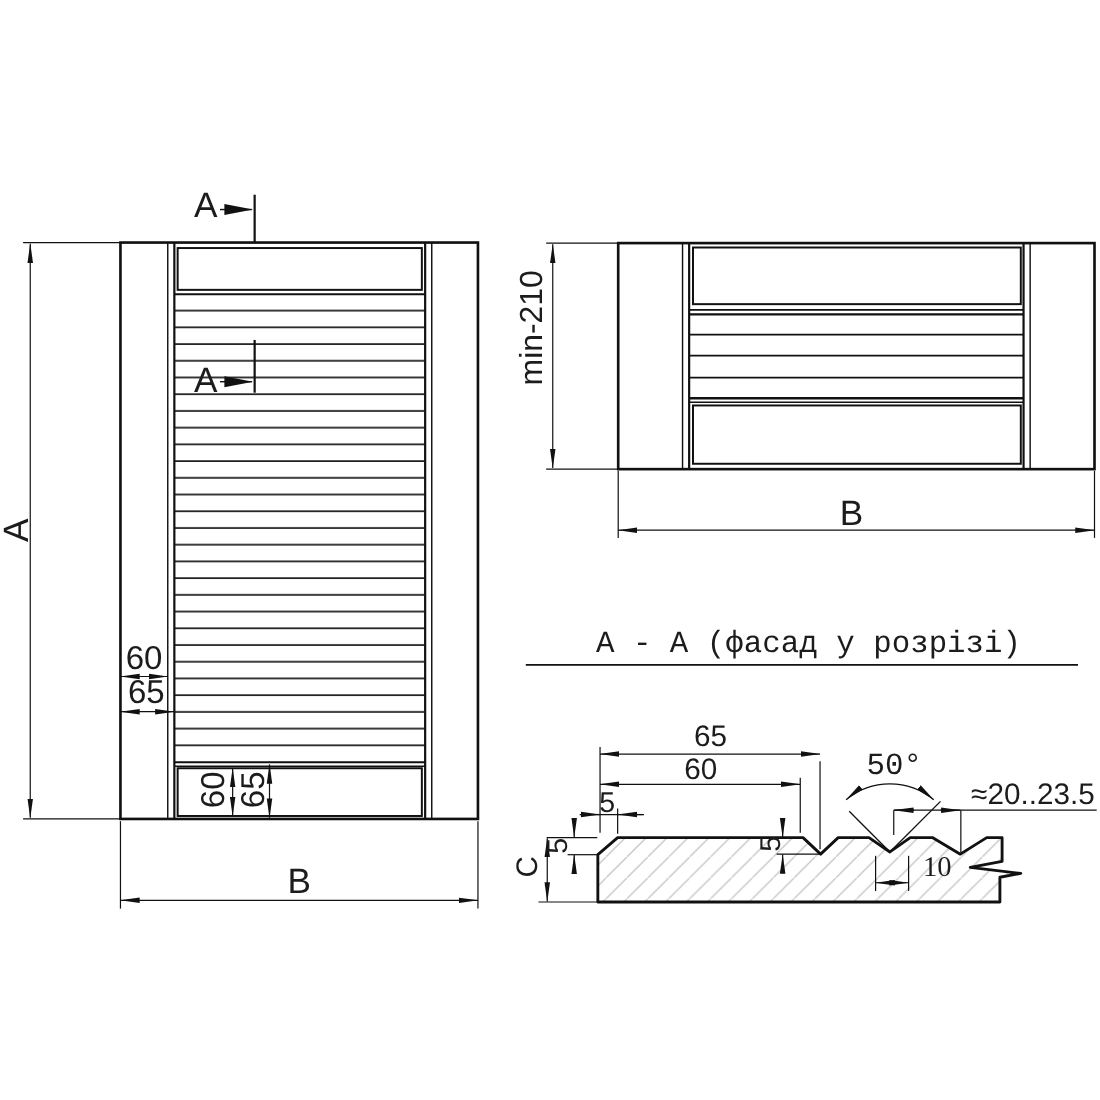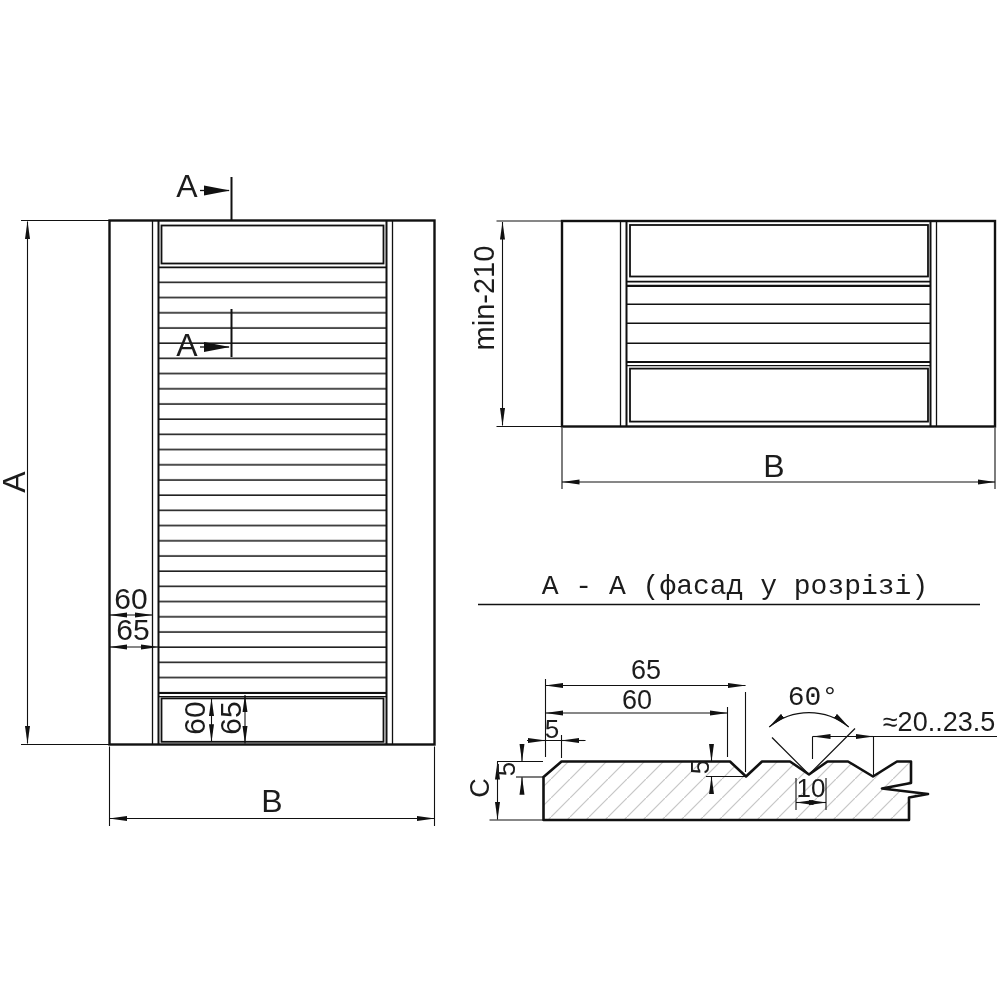--- a/index.html
+++ b/index.html
@@ -148,17 +148,17 @@
 <span class="lbl rot fs29" style="left:484px;top:298px;">min-210</span>
 <span class="lbl fs32" style="left:774px;top:466px;">B</span>
 
 <span class="lbl fs28" style="left:735px;top:587px;">А - А (фасад у розрізі)</span>
 <span class="lbl fs27" style="left:646px;top:670px;">65</span>
 <span class="lbl fs27" style="left:637px;top:700px;">60</span>
 <span class="lbl fs26" style="left:552px;top:729px;">5</span>
 <span class="lbl rot fs26" style="left:506px;top:769px;">5</span>
 <span class="lbl rot fs27" style="left:480px;top:788px;">C</span>
 <span class="lbl rot fs26" style="left:700px;top:767px;">5</span>
-<span class="lbl fs26" style="left:811px;top:788px;">10</span>
-<span class="lbl fs28" style="left:813px;top:698px;">60°</span>
+<span class="lbl fs26" style="left:852px;top:788px;font-family:Liberation Serif, serif;">10</span>
+<span class="lbl fs28" style="left:813px;top:698px;">50°</span>
 <span class="lbl fs27" style="left:939px;top:722px;">≈20..23.5</span>
 
 </div>
 
 </body></html>

